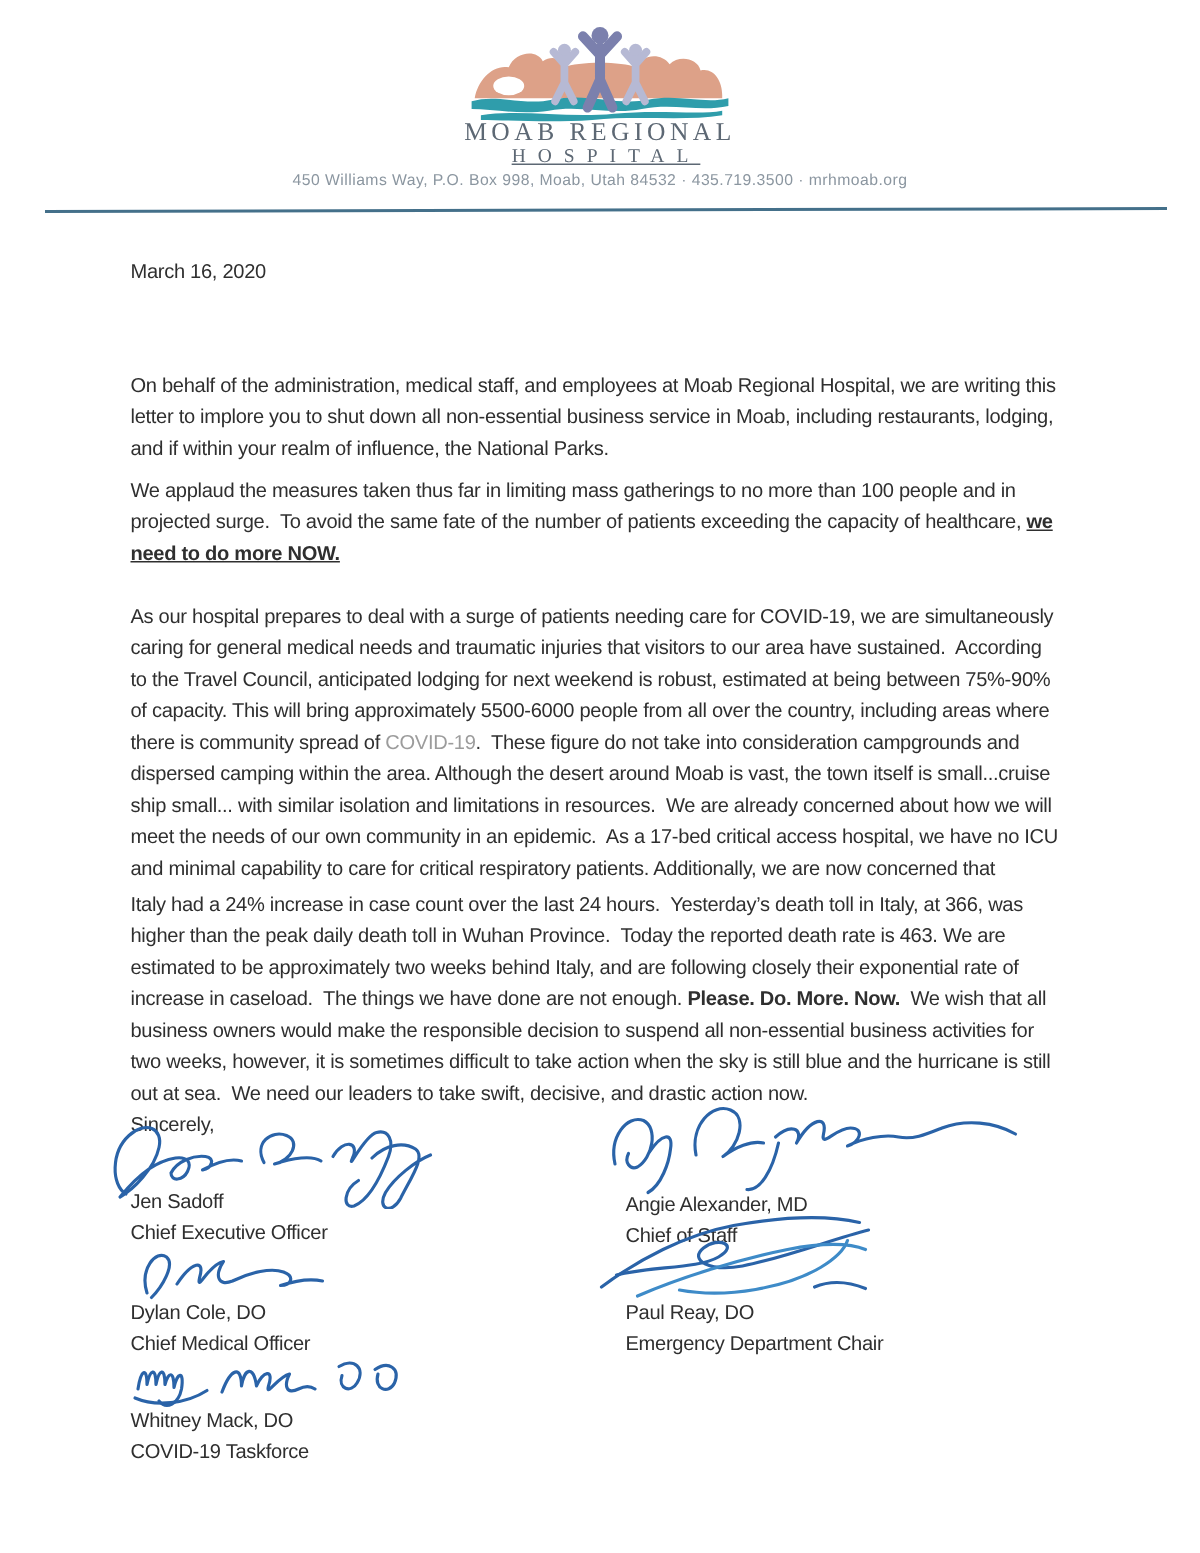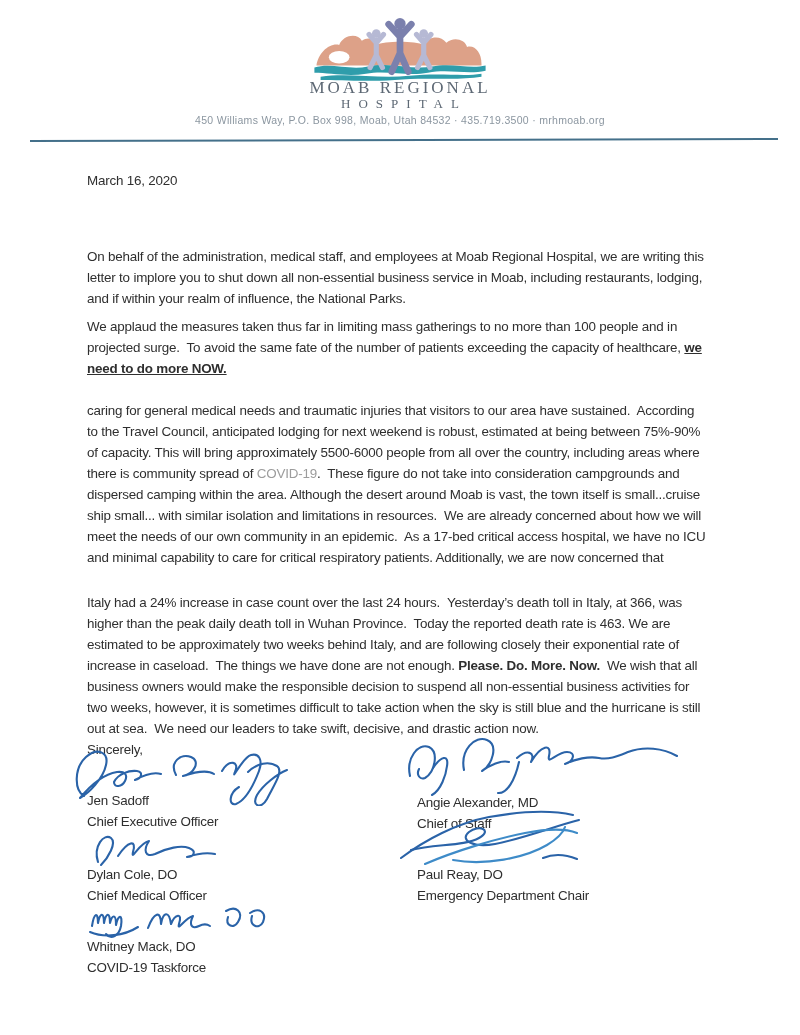--- a/index.html
+++ b/index.html
@@ -12,21 +12,21 @@
   
   #logo-graphic{position:absolute; left:312px; top:16px;}
   #logo-line1{
     position:absolute; left:0; top:78px; width:800px; text-align:center;
     font-family:"Liberation Serif","DejaVu Serif",serif;
     font-size:17px; letter-spacing:3px; color:var(--logo-text,#5d6874);
   }
   #logo-line2{
     position:absolute; left:0; top:96px; width:800px; text-align:center;
     font-family:"Liberation Serif","DejaVu Serif",serif;
-    font-size:13px; letter-spacing:8px; text-indent:8px; color:var(--logo-text,#5d6874);
+    font-size:13px; letter-spacing:8px; text-indent:8px; color:var(--logo-text,#5d6874);text-decoration:underline;
   }
   #address-line{
     position:absolute; left:0; top:114px; width:800px; text-align:center;
     font-size:10.5px; letter-spacing:.3px; color:var(--address-text,#8b96a0);
   }
   #letterhead-rule{
     position:absolute; left:30px; top:139px; width:748px; height:2px;
     background:var(--rule,#44708a); transform:rotate(-0.15deg);
   }
   
@@ -111,20 +111,21 @@
       <div class="line"><span>On behalf of the administration, medical staff, and employees at Moab Regional Hospital, we are writing this</span></div>
       <div class="line"><span>letter to implore you to shut down all non-essential business service in Moab, including restaurants, lodging,</span></div>
       <div class="line"><span>and if within your realm of influence, the National Parks.</span></div>
     </div>
   <div class="tblock" id="p2">
       <div class="line"><span>We applaud the measures taken thus far in limiting mass gatherings to no more than 100 people and in</span></div>
       <div class="line"><span>projected surge.  To avoid the same fate of the number of patients exceeding the capacity of healthcare, </span><span class="b u">we</span></div>
       <div class="line"><span class="b u">need to do more NOW.</span></div>
     </div>
   <div class="tblock" id="p3">
+      <div class="line"><span>As our hospital prepares to deal with a surge of patients needing care for COVID-19, we are simultaneously</span></div>
       <div class="line"><span>caring for general medical needs and traumatic injuries that visitors to our area have sustained.  According</span></div>
       <div class="line"><span>to the Travel Council, anticipated lodging for next weekend is robust, estimated at being between 75%-90%</span></div>
       <div class="line"><span>of capacity. This will bring approximately 5500-6000 people from all over the country, including areas where</span></div>
       <div class="line"><span>there is community spread of </span><span style="color: rgb(156, 156, 156);">COVID-19</span><span>.  These figure do not take into consideration campgrounds and</span></div>
       <div class="line"><span>dispersed camping within the area. Although the desert around Moab is vast, the town itself is small...cruise</span></div>
       <div class="line"><span>ship small... with similar isolation and limitations in resources.  We are already concerned about how we will</span></div>
       <div class="line"><span>meet the needs of our own community in an epidemic.  As a 17-bed critical access hospital, we have no ICU</span></div>
       <div class="line"><span>and minimal capability to care for critical respiratory patients. Additionally, we are now concerned that</span></div>
     </div>
   <div class="tblock" id="p4">

